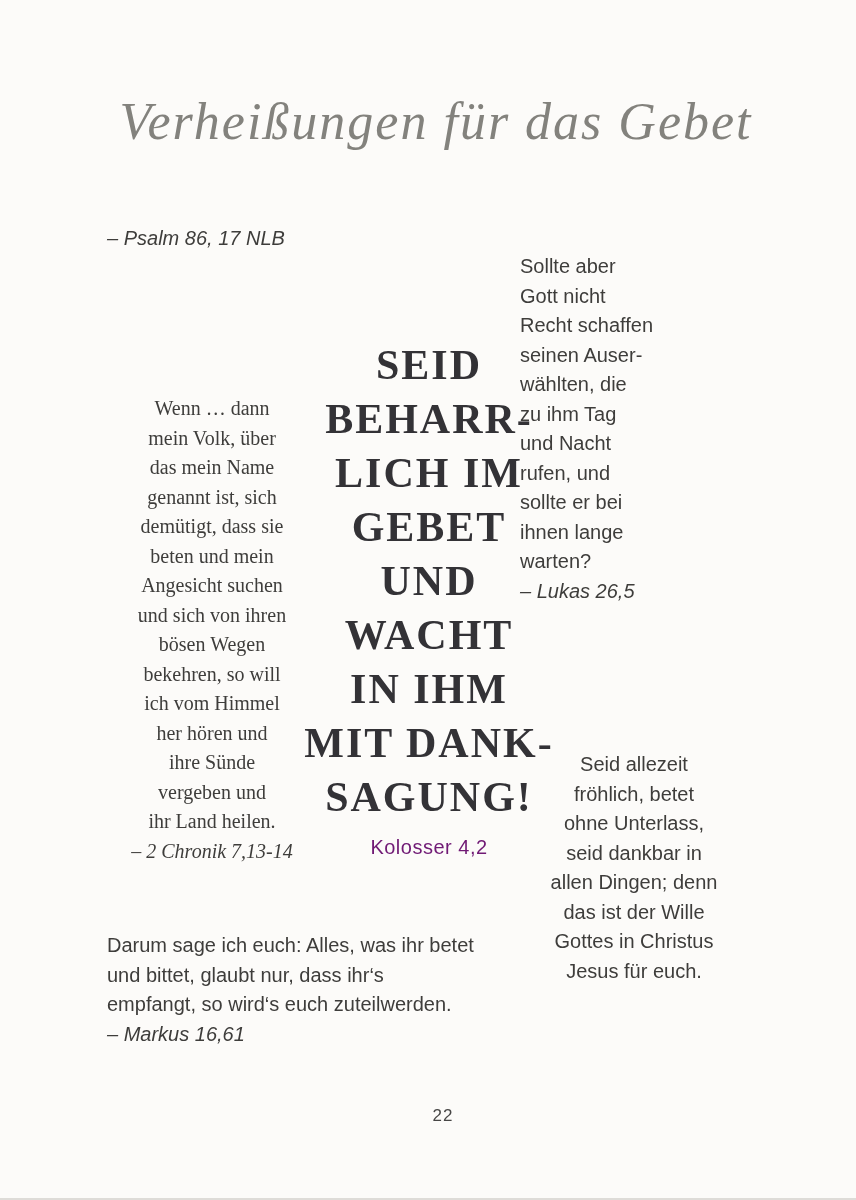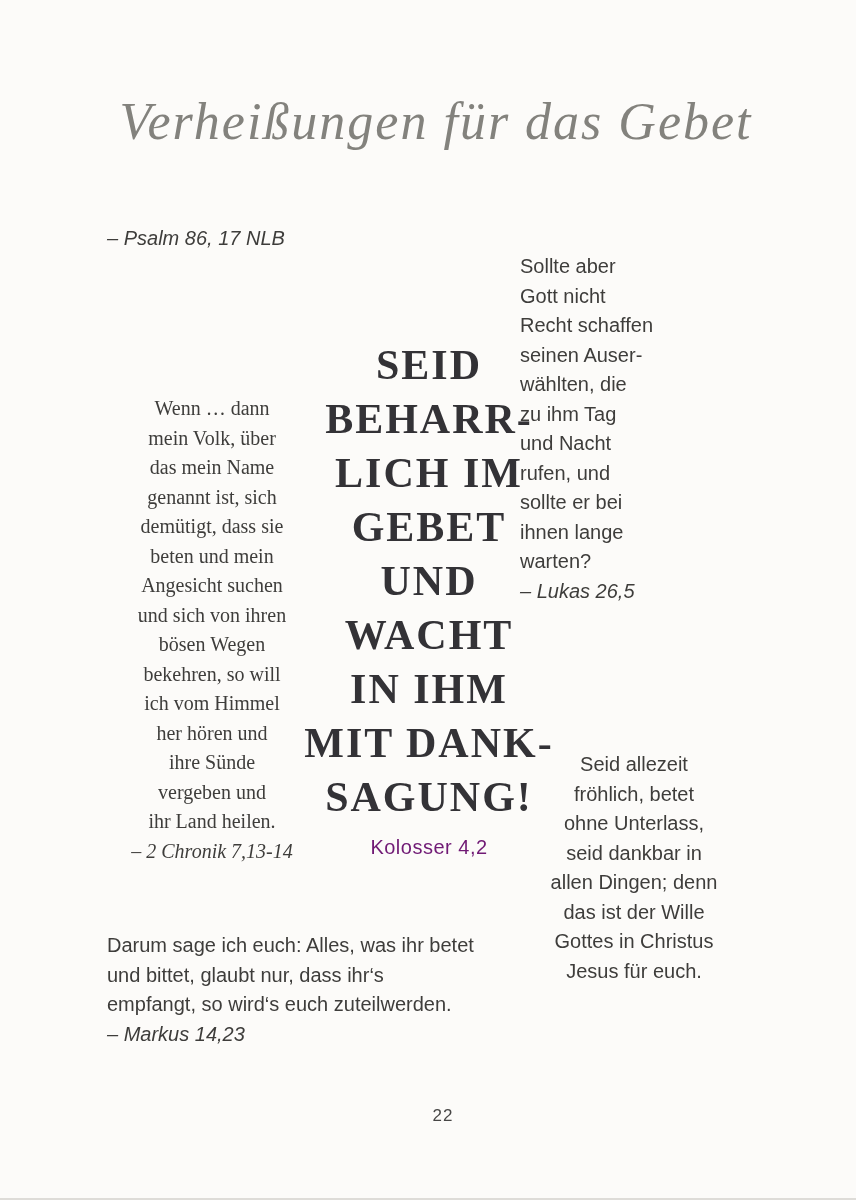--- a/index.html
+++ b/index.html
@@ -148,18 +148,18 @@
 allen Dingen; denn
 das ist der Wille
 Gottes in Christus
 Jesus für euch.</div>
   </div>
 
   <div class="verse-block block-markus">
     <div class="verse-text">Darum sage ich euch: Alles, was ihr betet
 und bittet, glaubt nur, dass ihr‘s
 empfangt, so wird‘s euch zuteilwerden.</div>
-    <div class="verse-ref">– Markus 14,23</div>
+    <div class="verse-ref">– Markus 16,61</div>
   </div>
 
   <div class="page-number">22</div>
 
 </div>
 
 </body></html>

